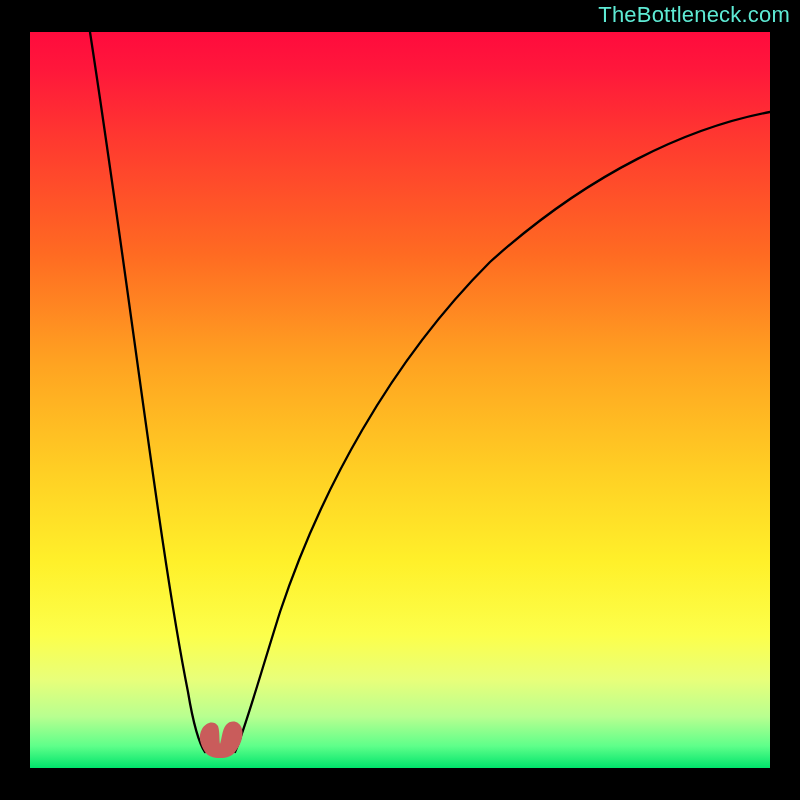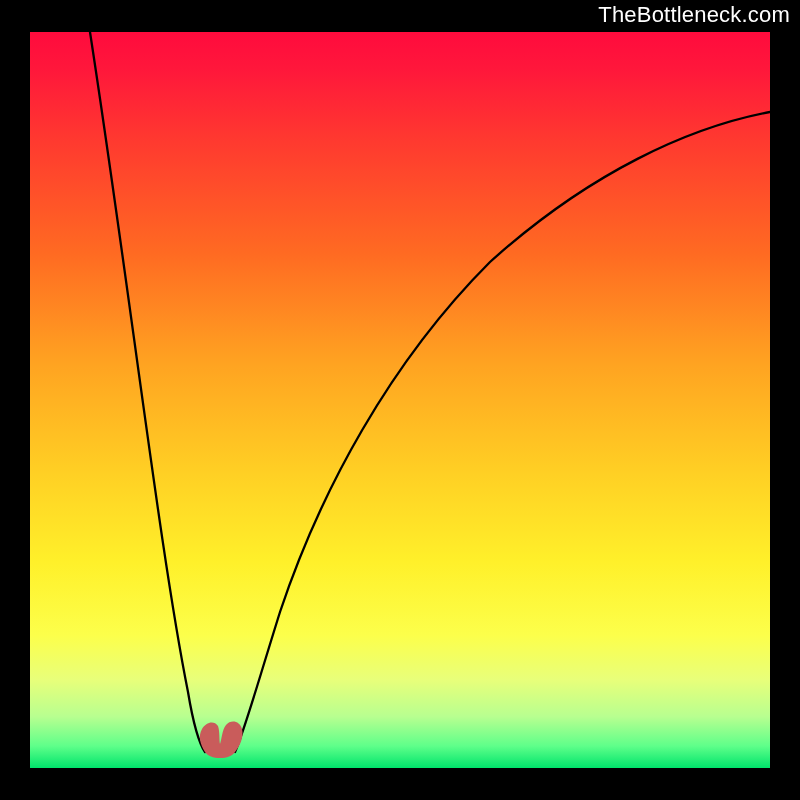--- a/index.html
+++ b/index.html
@@ -17,21 +17,21 @@
     background: #000;
   }
   .plot {
     position: absolute;
     background: #fff;
   }
   .watermark {
     position: absolute;
     top: 2px;
     right: 10px;
-    color: #ffffff;
+    color: #5eead4;
     font-size: 22px;
     font-weight: 500;
     letter-spacing: 0.2px;
     user-select: none;
   }
   svg { display: block; }
 </style>
 </head>
 <body>
 

